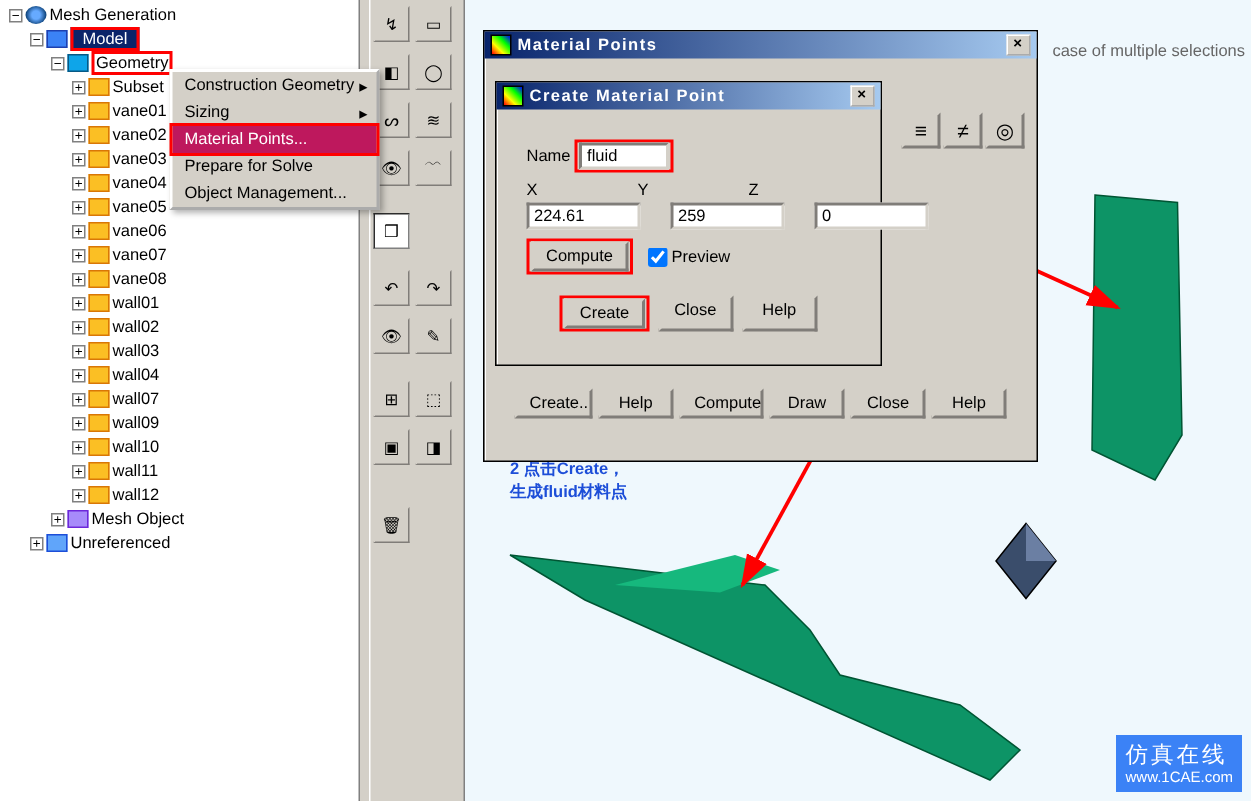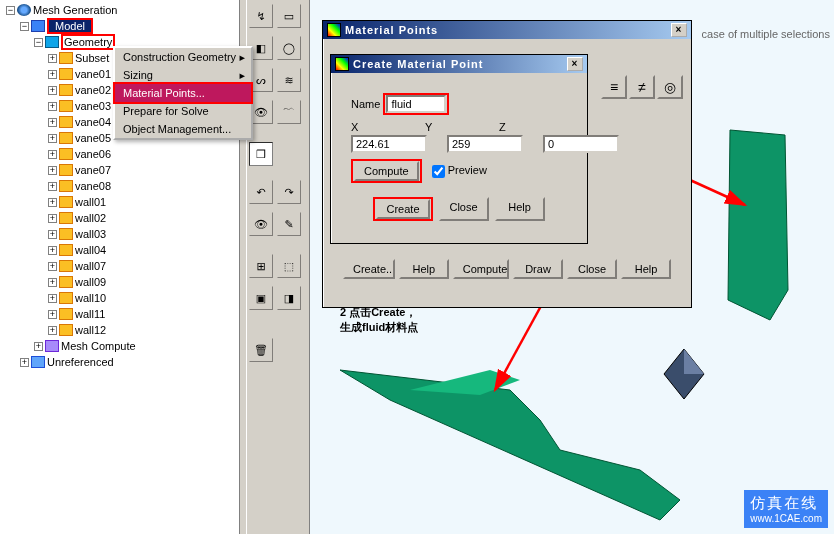--- a/index.html
+++ b/index.html
@@ -28,21 +28,21 @@
 .dlg-title{background:linear-gradient(to right,#08246b,#a6caf0);color:#fff;padding:2px 4px;font-family:"Courier New",monospace;font-size:13px;font-weight:bold;letter-spacing:1px;display:flex;align-items:center}
 .dlg-title-ico{width:14px;height:14px;background:linear-gradient(45deg,#f00,#ff0,#0f0,#00f);border:1px solid #000;margin-right:4px}
 .dlg-close{margin-left:auto;width:16px;height:14px;background:#d4d0c8;border:1px outset #fff;text-align:center;line-height:12px;font-size:10px;font-weight:bold;color:#000;cursor:pointer}
 .dlg-body{padding:20px}
 .frm-label{display:inline-block;min-width:14px}
 .txt{border:2px inset #d4d0c8;background:#fff;padding:1px 3px;height:18px}
 .btn{border:2px outset #d4d0c8;background:#d4d0c8;padding:2px 8px;cursor:pointer;min-width:50px;text-align:center;display:inline-block}
 .chk{vertical-align:middle}
 .tb-row{position:absolute;right:8px;top:54px;display:flex;gap:2px}
 .sq-btn{width:26px;height:24px;border:2px outset #d4d0c8;background:#d4d0c8;display:flex;align-items:center;justify-content:center;cursor:pointer;font-size:14px}
-.anno{position:absolute;color:#000000;font-size:14px;font-family:"SimSun",serif;font-weight:bold;pointer-events:none}
+.anno{position:absolute;color:#1d4ed8;font-size:14px;font-family:"SimSun",serif;font-weight:bold;pointer-events:none}
 .watermark{position:absolute;right:6px;bottom:6px;background:#3b82f6;color:#fff;padding:4px 6px;font-size:12px;font-family:SimHei,sans-serif}
 svg.arrow{position:absolute;pointer-events:none}
 .hint{position:absolute;right:4px;top:28px;color:#666;font-size:11px}
 .triad{position:absolute;right:120px;bottom:130px}
 </style>
 </head>
 <body>
 
 <div class="tree-panel">
   <div class="tree-body">
@@ -149,21 +149,21 @@
         </div>
         <div class="tree-node" style="padding-left: 46px;">
           <span class="tree-exp">+</span>
           <span class="tree-ico ico-folder"></span>
           <span>wall12</span>
         </div>
       </div>
     <div class="tree-node" style="padding-left:32px">
       <span class="tree-exp">+</span>
       <span class="tree-ico ico-mesh"></span>
-      <span>Mesh Compute</span>
+      <span>Mesh Object</span>
     </div>
     <div class="tree-node" style="padding-left:18px">
       <span class="tree-exp">+</span>
       <span class="tree-ico ico-unref"></span>
       <span>Unreferenced</span>
     </div>
   </div>
 </div>
 
 <div class="ctx-menu">

